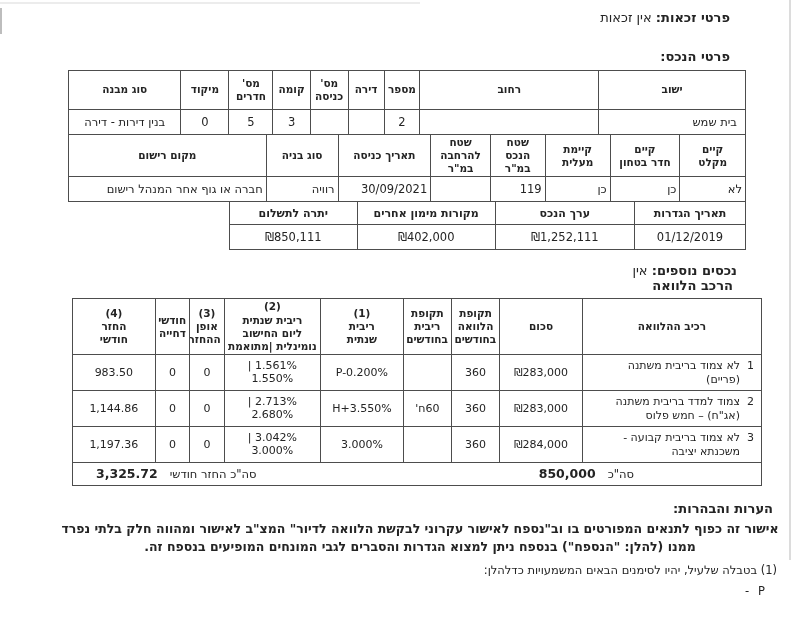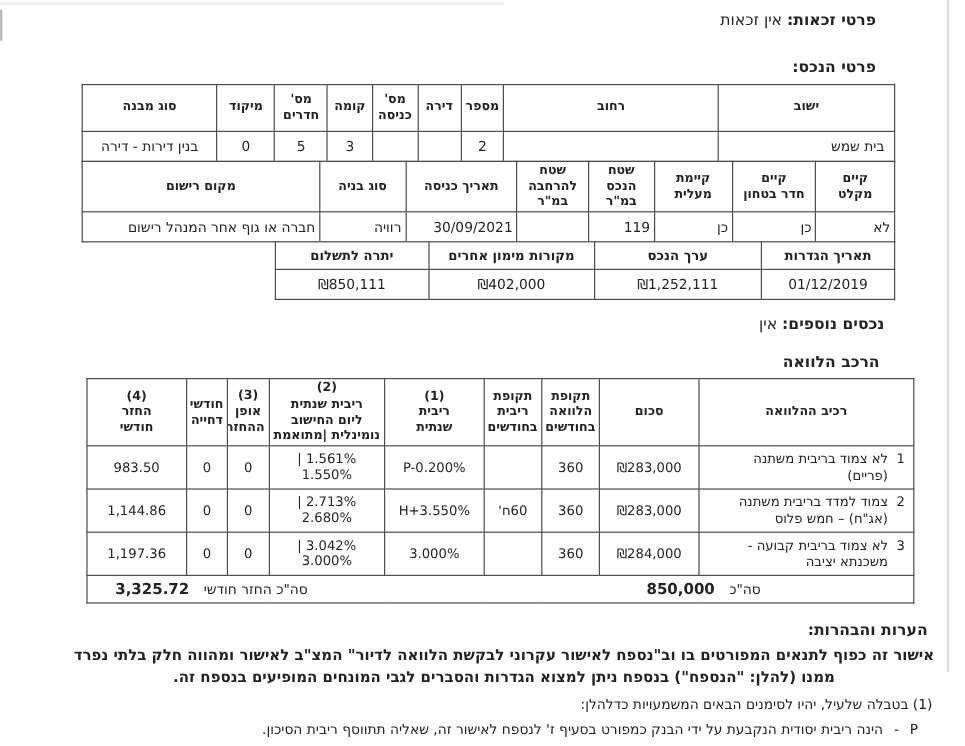--- a/index.html
+++ b/index.html
@@ -32,21 +32,21 @@
   #prop-c{width:76.3%;margin-top:-1px;}
   #prop-a th{height:36px;}
   #prop-a td{height:22px;}
   #prop-b th{height:38px;}
   #prop-b td{height:22px;text-align:right;}
   #prop-c th{height:20px;font-size:11px;margin-left:16px;}
   #prop-c td{height:22px;}
   td.cell-city{text-align:right;padding-right:8px;}
 
   #additional{margin-top:13px;margin-right:67px;}
-  #loan-title{margin-top:17px;margin-right:71px;}
+  #loan-title{margin-right:71px;}
 
   #loan-wrap{width:690px;margin-right:42px;margin-top:5px;}
   #loan-table{width:100%;}
   #loan-table th{height:52px;font-size:10.5px;}
   #loan-table td{height:33px;font-size:11px;}
   .comp-cell{display:flex;align-items:flex-start;gap:7px;padding:2px 4px 0 0;}
   .comp-num{font-size:11px;flex:0 0 auto;}
   .comp-text{font-size:11px;line-height:1.3;white-space:pre-line;text-align:right;}
   #loan-table td.totals-cell{height:22px;padding:0;}
   .totals-flex{display:flex;justify-content:space-between;align-items:center;height:100%;padding:0 127px 0 23px;font-size:11.5px;}
@@ -293,14 +293,13 @@
     </table>
 </div>
 
 <div id="notes-title" class="sec-title">הערות והבהרות:</div>
 <div id="notes-intro">אישור זה כפוף לתנאים המפורטים בו וב"נספח לאישור עקרוני לבקשת הלוואה לדיור" המצ"ב לאישור ומהווה חלק בלתי נפרד ממנו (להלן: "הנספח") בנספח ניתן למצוא הגדרות והסברים לגבי המונחים המופיעים בנספח זה.</div>
 <div id="note-item1">(1) בטבלה שלעיל, יהיו לסימנים הבאים המשמעויות כדלהלן:</div>
 
 <div class="marker-line">
   <span class="marker">P</span>
   <span class="marker-dash">-</span>
-  <span class="marker-text">הינה ריבית יסודית הנקבעת על ידי הבנק כמפורט בסעיף ז' לנספח לאישור זה, שאליה תתווסף ריבית הסיכון.</span>
 </div>
 
 </body></html>

